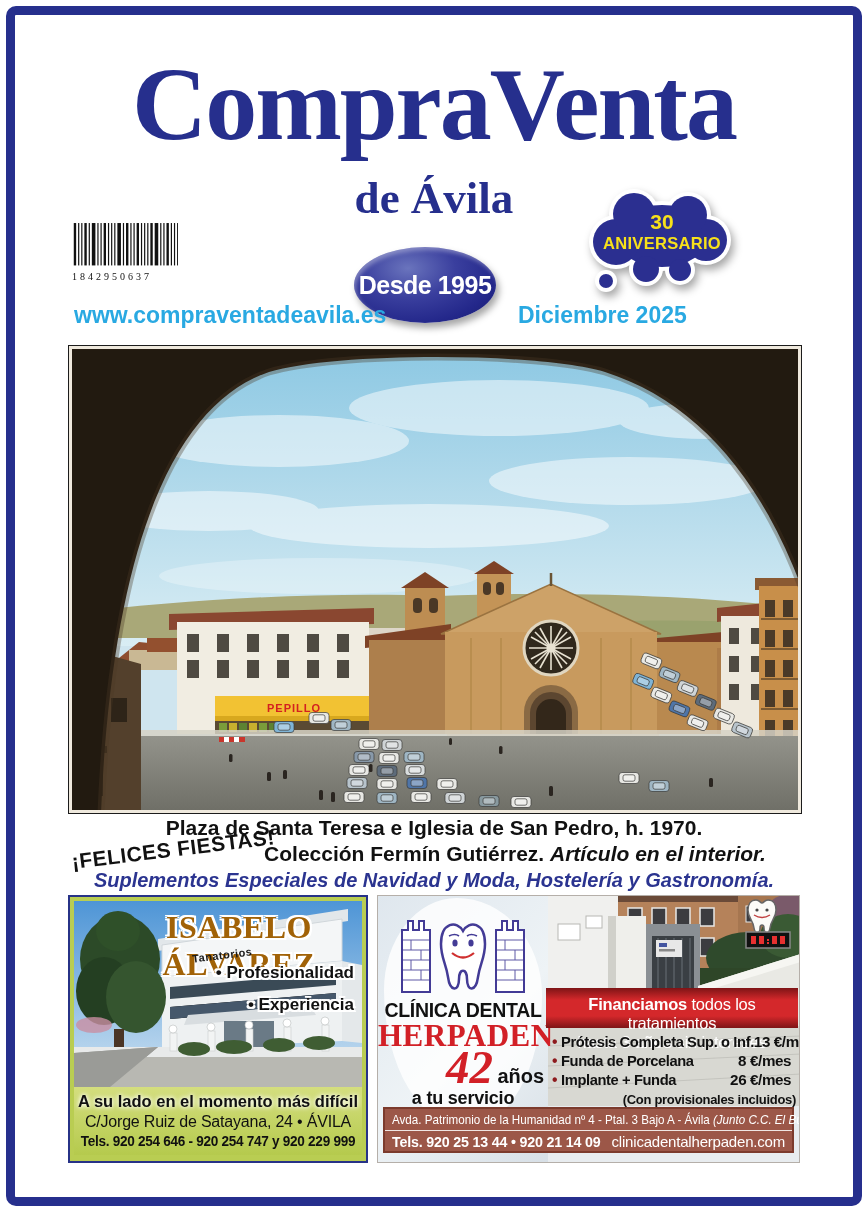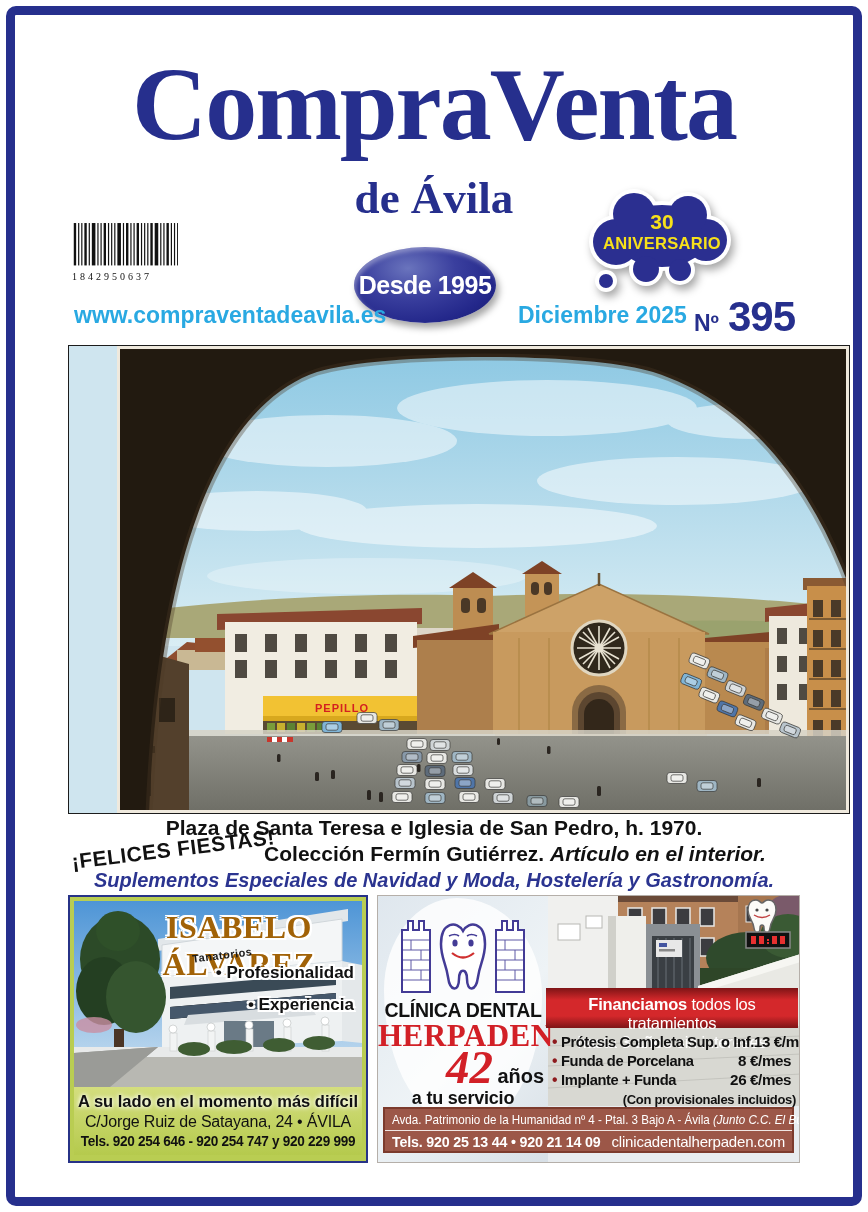--- a/index.html
+++ b/index.html
@@ -31,21 +31,21 @@
   .cloud-line2{font-size:16.5px;letter-spacing:.3px;}
 
   .website{position:absolute;left:74px;top:302px;font-size:23px;font-weight:bold;color:#29a9e2;}
   .issue-date{position:absolute;left:518px;top:302px;font-size:23px;font-weight:bold;color:#29a9e2;}
   .issue-no{position:absolute;left:694px;top:293px;display:flex;align-items:baseline;gap:9px;color:#262f8d;}
   .issue-no .lbl{font-size:23px;font-weight:bold;}
   .issue-no .num{font-size:42px;font-weight:bold;letter-spacing:-1px;}
 
   
   .cover{position:absolute;left:68px;top:345px;width:732px;height:467px;border:1px solid #1c1c1c;
-         background:#cfe5ef;padding-left:48px;}
+         background:#cfe5ef;}
   .cover svg{display:block;width:732px;height:467px;}
 
   
   .caption1{position:absolute;left:0;top:816px;width:100%;text-align:center;
             font-size:21px;font-weight:bold;color:#111;}
   .greeting{position:absolute;left:72px;top:850px;transform:rotate(-7deg);transform-origin:left center;
             font-size:21px;font-weight:900;color:#111;letter-spacing:.5px;}
   .credit{position:absolute;left:230px;top:842px;width:570px;text-align:center;
           font-size:21px;font-weight:bold;color:#111;}
   .credit .it{font-style:italic;}
@@ -193,24 +193,20 @@
       </g>
     </svg>
     <div class="cloud-text">
       <div class="cloud-line1">30</div>
       <div class="cloud-line2">ANIVERSARIO</div>
     </div>
   </div>
 
   <div class="website">www.compraventadeavila.es</div>
   <div class="issue-date">Diciembre 2025</div>
-  <div class="issue-no">
-    <span class="lbl">Nº</span>
-    <span class="num">395</span>
-  </div>
 
   <div class="cover">
     <svg viewBox="0 0 732 467">
       <defs>
         <linearGradient id="sky" x1="0" y1="0" x2="0" y2="1">
           <stop offset="0" stop-color="#8cc8e3"></stop>
             <stop offset=".55" stop-color="#b7dcec"></stop>
             <stop offset="1" stop-color="#d9edf4"></stop>
         </linearGradient>
         <linearGradient id="pave" x1="0" y1="0" x2="0" y2="1">

